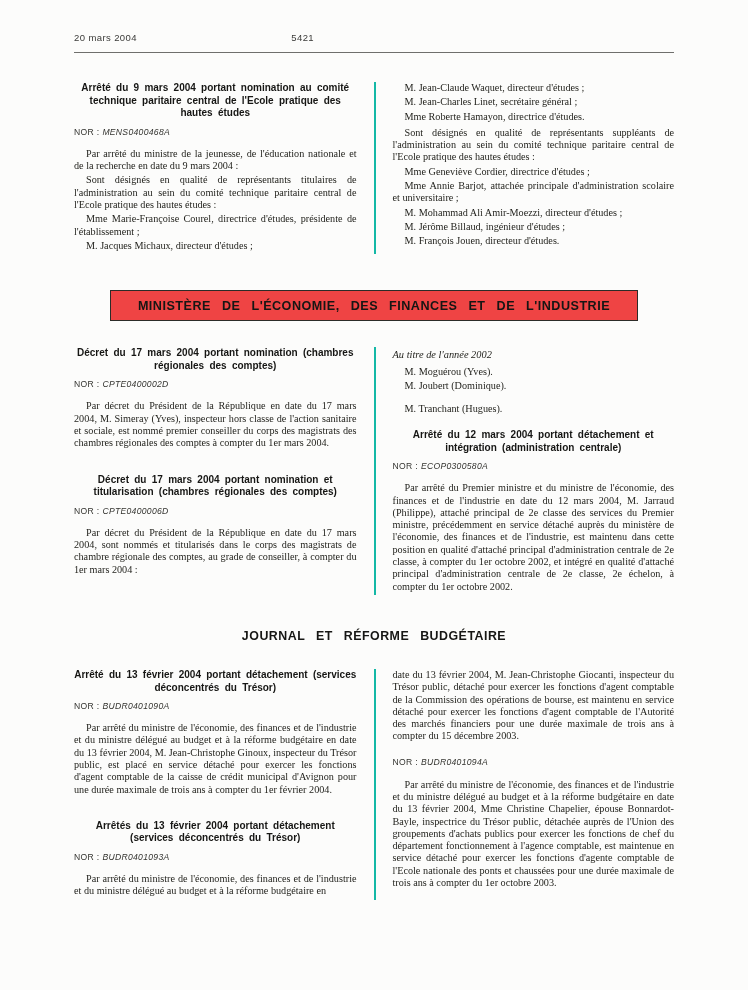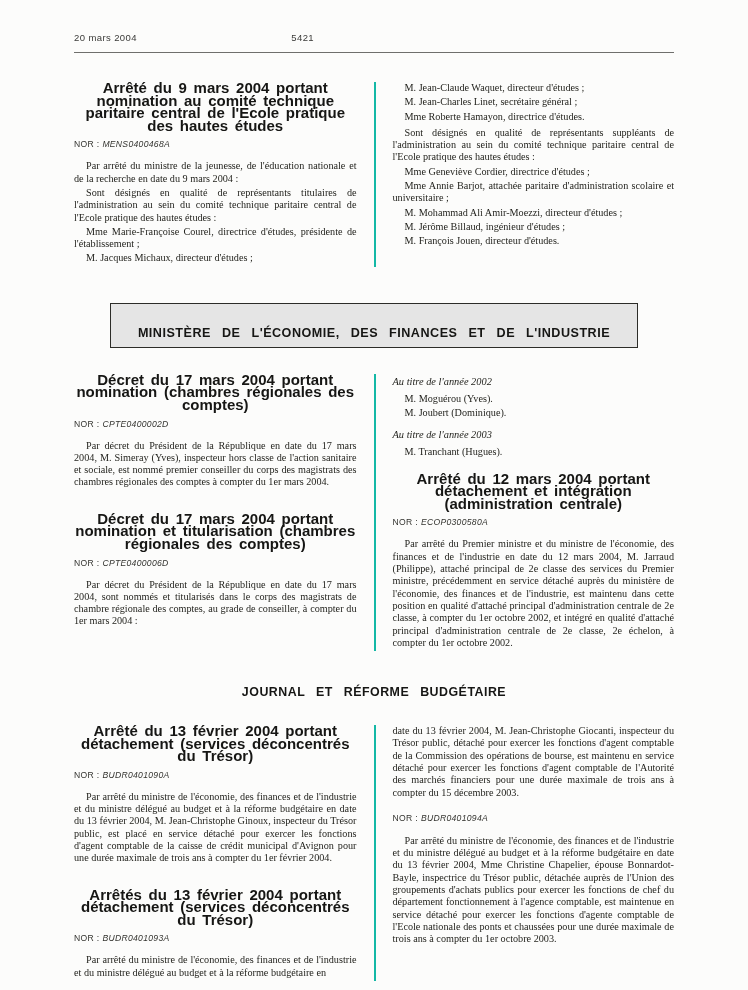--- a/index.html
+++ b/index.html
@@ -30,21 +30,21 @@
   
   .content{margin:0 74px;width:600px;}
   .cols{display:flex;align-items:stretch;}
   .col-left{width:283px;}
   .col-right{width:282px;border-left:2px solid #14b8a6;padding-left:17px;margin-left:17px;}
   .article{margin-bottom:24px;}
   .article:last-child{margin-bottom:0;}
   .article-title{
     font-family:"Liberation Sans", sans-serif;
     font-weight:bold;
-    font-size:15px;
+    font-size:10px;
     line-height:12.6px;
     text-align:center;
     word-spacing:2.5px;
     color:#161614;
     margin:0 0 7px 0;
   }
   .nor-line{
     text-align:left;
     font-family:"Liberation Sans", sans-serif;
     font-size:8.6px;
@@ -69,29 +69,29 @@
     font-size:10.4px;
     margin:2px 0 6px 0;
     color:#24241f;
   }
   .name-block{margin-bottom:10px;}
   
   .ministry-banner{
     margin:36px auto 0 auto;
     width:506px;
     border:1.5px solid #2c2c28;
-    padding:22px 10px 7px 10px;
+    padding:8px 10px 7px 10px;
     text-align:center;
     font-family:"Liberation Sans", sans-serif;
     font-weight:bold;
     font-size:12.6px;
     letter-spacing:.5px;
     word-spacing:7px;
     color:#161614;
-    background:#e5e5e5;
+    background:#ef4444;
   }
   .budget-heading{
     margin:34px 0 0 0;
     text-align:center;
     font-family:"Liberation Sans", sans-serif;
     font-weight:bold;
     font-size:12.4px;
     letter-spacing:.5px;
     word-spacing:7px;
     color:#161614;
@@ -122,21 +122,21 @@
           <p class="para">Mme Marie-Françoise Courel, directrice d'études, présidente de l'établissement ;</p>
           <p class="para">M. Jacques Michaux, directeur d'études ;</p>
         </div>
       </div>
       <div class="col-right">
         <p class="para">M. Jean-Claude Waquet, directeur d'études ;</p>
         <p class="para">M. Jean-Charles Linet, secrétaire général ;</p>
         <p class="para">Mme Roberte Hamayon, directrice d'études.</p>
         <p class="para spaced-before">Sont désignés en qualité de représentants suppléants de l'administration au sein du comité technique paritaire central de l'Ecole pratique des hautes études :</p>
         <p class="para">Mme Geneviève Cordier, directrice d'études ;</p>
-        <p class="para">Mme Annie Barjot, attachée paritaire d'administration scolaire et universitaire ;</p>
+        <p class="para">Mme Annie Barjot, attachée principale d'administration scolaire et universitaire ;</p>
         <p class="para">M. Mohammad Ali Amir-Moezzi, directeur d'études ;</p>
         <p class="para">M. Jérôme Billaud, ingénieur d'études ;</p>
         <p class="para">M. François Jouen, directeur d'études.</p>
       </div>
     </div>
 
     <div class="ministry-banner">MINISTÈRE  DE  L'ÉCONOMIE,  DES  FINANCES  ET  DE  L'INDUSTRIE</div>
 
     <div class="cols section">
       <div class="col-left">
@@ -150,21 +150,20 @@
           <p class="nor-line"><span>NOR :</span><span class="nor-code">CPTE0400006D</span></p>
           <p class="para">Par décret du Président de la République en date du 17 mars 2004, sont nommés et titularisés dans le corps des magistrats de chambre régionale des comptes, au grade de conseiller, à compter du 1er mars 2004 :</p>
         </div>
       </div>
       <div class="col-right">
         <p class="year-heading">Au titre de l'année 2002</p>
         <div class="name-block">
           <p class="para">M. Moguérou (Yves).</p>
           <p class="para">M. Joubert (Dominique).</p>
         </div>
-        <p class="year-heading">Au titre de l'année 2003</p>
         <div class="name-block">
           <p class="para">M. Tranchant (Hugues).</p>
         </div>
         <div class="article" style="margin-top:14px;">
           <p class="article-title">Arrêté du 12 mars 2004 portant détachement et intégration (administration centrale)</p>
           <p class="nor-line"><span>NOR :</span><span class="nor-code">ECOP0300580A</span></p>
           <p class="para">Par arrêté du Premier ministre et du ministre de l'économie, des finances et de l'industrie en date du 12 mars 2004, M. Jarraud (Philippe), attaché principal de 2e classe des services du Premier ministre, précédemment en service détaché auprès du ministère de l'économie, des finances et de l'industrie, est maintenu dans cette position en qualité d'attaché principal d'administration centrale de 2e classe, à compter du 1er octobre 2002, et intégré en qualité d'attaché principal d'administration centrale de 2e classe, 2e échelon, à compter du 1er octobre 2002.</p>
         </div>
       </div>
     </div>

